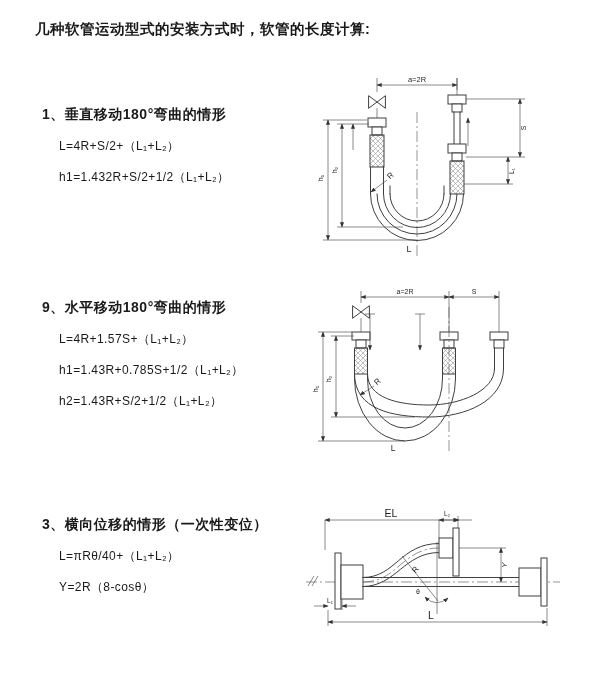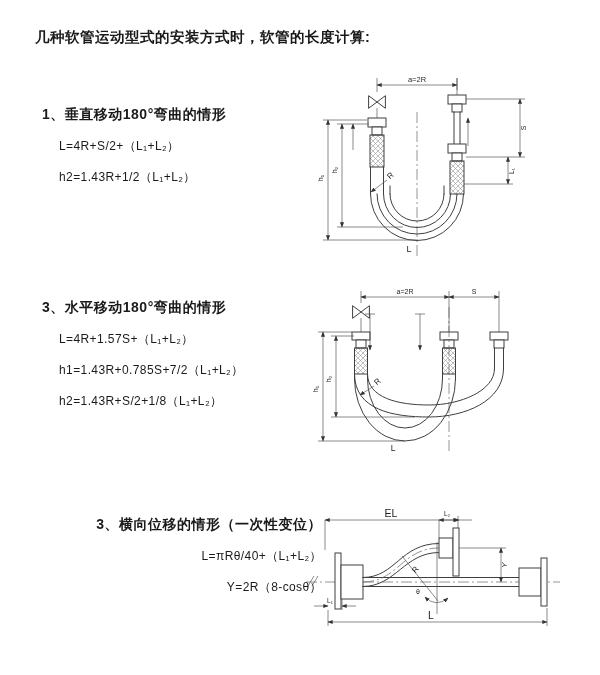--- a/index.html
+++ b/index.html
@@ -1,18 +1,18 @@
 <!DOCTYPE html>
 <html><head>
 <meta charset="utf-8">
 <style>
   html,body{margin:0;padding:0;background:#ffffff;}
   #page{position:relative;width:600px;height:675px;background:#ffffff;overflow:hidden;
         font-family:"Liberation Sans","DejaVu Sans",sans-serif;color:#1a1a1a;}
-  .title{position:absolute;left:35px;top:20px;font-size:14.5px;font-weight:600;letter-spacing:.5px;margin-top:8px;}
+  .title{position:absolute;left:35px;top:20px;font-size:14.5px;font-weight:600;letter-spacing:.5px;}
   .section{position:absolute;left:42px;}
   .sec-heading{font-size:14px;font-weight:600;letter-spacing:.5px;}
   .formulas{margin:4px 0 0 17px;}
   .formula{margin-top:14px;font-size:12px;letter-spacing:.4px;font-weight:500;}
   .dia{position:absolute;}
   
   .ln{stroke:#3f3f3f;stroke-width:1;fill:none;stroke-linecap:square;}
   .thin{stroke:#4a4a4a;stroke-width:.65;fill:none;}
   .cl{stroke:#5a5a5a;stroke-width:.65;fill:none;stroke-dasharray:11 3 2 3;}
   .fit{fill:#ffffff;stroke:#3f3f3f;stroke-width:1;}
@@ -23,21 +23,21 @@
 <body>
 
 <div id="page">
 
   <div class="title">几种软管运动型式的安装方式时，软管的长度计算:</div>
 
   <div class="section" style="top:106px;width:270px;">
     <div class="sec-heading">1、垂直移动180°弯曲的情形</div>
     <div class="formulas">
       <div class="formula">L=4R+S/2+（L₁+L₂）</div>
-      <div class="formula">h2=1.43R+1/2（L₁+L₂）</div>
+      <div class="formula">h1=1.432R+S/2+1/2（L₁+L₂）</div>
     </div>
   </div>
 
   <svg class="dia" style="left:303px;top:66px;" width="232" height="195" viewBox="0 0 232 195">
     <defs>
       <marker id="m1" viewBox="0 0 10 10" refX="9" refY="5" markerWidth="8" markerHeight="8" orient="auto-start-reverse">
         <path d="M0,1 L10,5 L0,9 z" fill="#333"></path>
       </marker>
       <pattern id="hz1" width="5" height="5" patternUnits="userSpaceOnUse">
         <path d="M0,0 L5,5 M5,0 L0,5" stroke="#808080" stroke-width="0.5"></path>
@@ -116,25 +116,25 @@
       <text class="lbl" font-size="7" text-anchor="middle" transform="rotate(-90 223 62)" x="223" y="62">S</text>
     </g>
     <g>
       <line class="thin" x1="161" y1="118" x2="210" y2="118"></line>
       <line class="thin" x1="205" y1="91" x2="205" y2="118" marker-start="url(#m1)" marker-end="url(#m1)"></line>
       <text class="lbl" font-size="6.5" text-anchor="middle" transform="rotate(-90 211 105)" x="211" y="105">L₁</text>
     </g>
   </svg>
 
   <div class="section" style="top:299px;width:270px;">
-    <div class="sec-heading">3、水平移动180°弯曲的情形</div>
+    <div class="sec-heading">9、水平移动180°弯曲的情形</div>
     <div class="formulas">
       <div class="formula">L=4R+1.57S+（L₁+L₂）</div>
-      <div class="formula">h1=1.43R+0.785S+7/2（L₁+L₂）</div>
-      <div class="formula">h2=1.43R+S/2+1/8（L₁+L₂）</div>
+      <div class="formula">h1=1.43R+0.785S+1/2（L₁+L₂）</div>
+      <div class="formula">h2=1.43R+S/2+1/2（L₁+L₂）</div>
     </div>
   </div>
 
   <svg class="dia" style="left:303px;top:283px;" width="250" height="175" viewBox="0 0 250 175">
     <defs>
       <marker id="m2" viewBox="0 0 10 10" refX="9" refY="5" markerWidth="8" markerHeight="8" orient="auto-start-reverse">
         <path d="M0,1 L10,5 L0,9 z" fill="#333"></path>
       </marker>
       <pattern id="hz2" width="5" height="5" patternUnits="userSpaceOnUse">
         <path d="M0,0 L5,5 M5,0 L0,5" stroke="#808080" stroke-width="0.5"></path>
@@ -206,21 +206,21 @@
     </g>
 
     <g>
       <line class="thin" x1="71" y1="103" x2="57" y2="112" marker-end="url(#m2)"></line>
       <text class="lbl" font-size="8" transform="rotate(-42 75 99)" x="72" y="101">R</text>
     </g>
 
     <text class="lbl" x="90" y="168" font-size="8.5" text-anchor="middle">L</text>
   </svg>
 
-  <div class="section" style="top:516px;width:280px;text-align:right;">
+  <div class="section" style="top:516px;width:280px;">
     <div class="sec-heading">3、横向位移的情形（一次性变位）</div>
     <div class="formulas">
       <div class="formula">L=πRθ/40+（L₁+L₂）</div>
       <div class="formula">Y=2R（8-cosθ）</div>
     </div>
   </div>
 
   <svg class="dia" style="left:298px;top:502px;" width="270" height="160" viewBox="0 0 270 160">
     <defs>
       <marker id="m3" viewBox="0 0 10 10" refX="9" refY="5" markerWidth="8" markerHeight="8" orient="auto-start-reverse">

